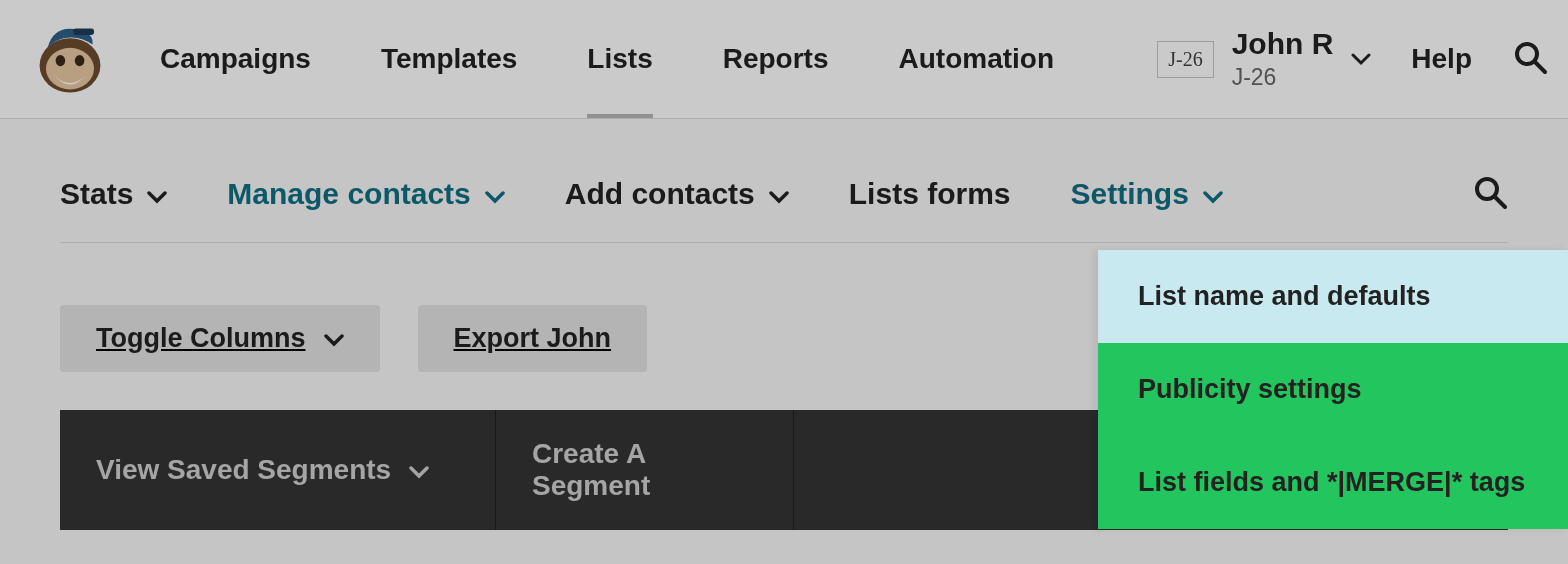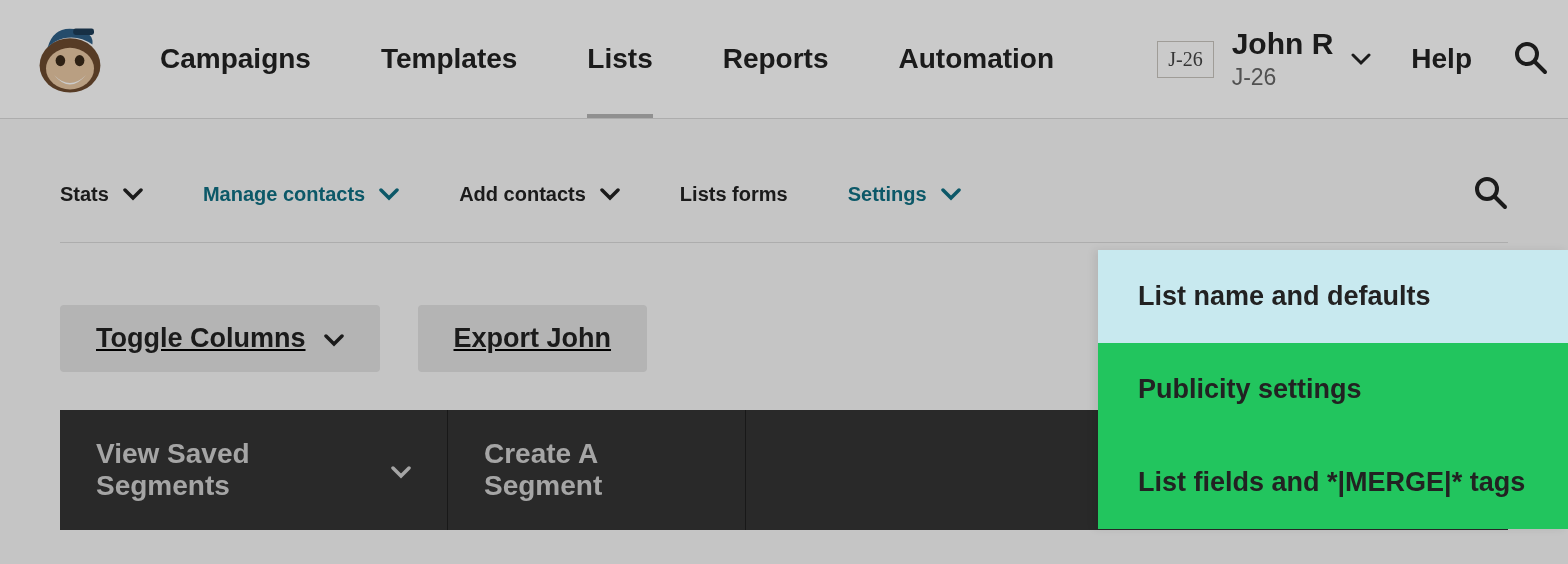--- a/index.html
+++ b/index.html
@@ -66,21 +66,21 @@
   .sub-nav {
     display: flex;
     align-items: center;
     gap: 60px;
     padding-bottom: 28px;
   }
   .sub-nav .sub-item {
     display: flex;
     align-items: center;
     gap: 14px;
-    font-size: 20px;
+    font-size: 30px;
     font-weight: 700;
     color: #222;
     cursor: pointer;
   }
   .sub-nav .sub-item.highlight { color: #0f6f82; }
   .sub-search { margin-left: auto; cursor: pointer; }
 
   
   .btn-row {
     display: flex;
@@ -239,21 +239,21 @@
     <span><svg width="20" height="14" viewBox="0 0 20 14">
           <path d="M2 3 L10 11 L18 3" stroke="#222" stroke-width="3.5" fill="none" stroke-linecap="round"></path>
         </svg></span>
   </div>
   <div class="grey-btn">
     <span>Export John</span>
   </div>
 </div>
 
 <div class="segment-bar">
-  <div class="seg-cell" style="width:388px;">
+  <div class="seg-cell" style="width:436px;">
     <span>View Saved Segments</span>
     <span><svg width="20" height="14" viewBox="0 0 20 14">
           <path d="M2 3 L10 11 L18 3" stroke="#cfcfcf" stroke-width="3.5" fill="none" stroke-linecap="round"></path>
         </svg></span>
   </div>
   <div class="seg-cell" style="width:298px;">
     <span>Create A Segment</span>
   </div>
   <div class="seg-cell" style="flex:1; border-right:none;"></div>
 </div>

